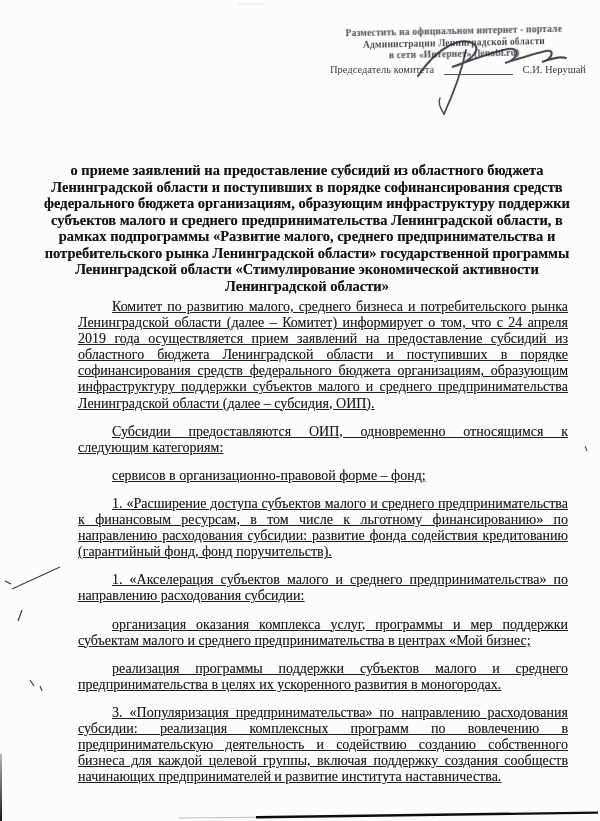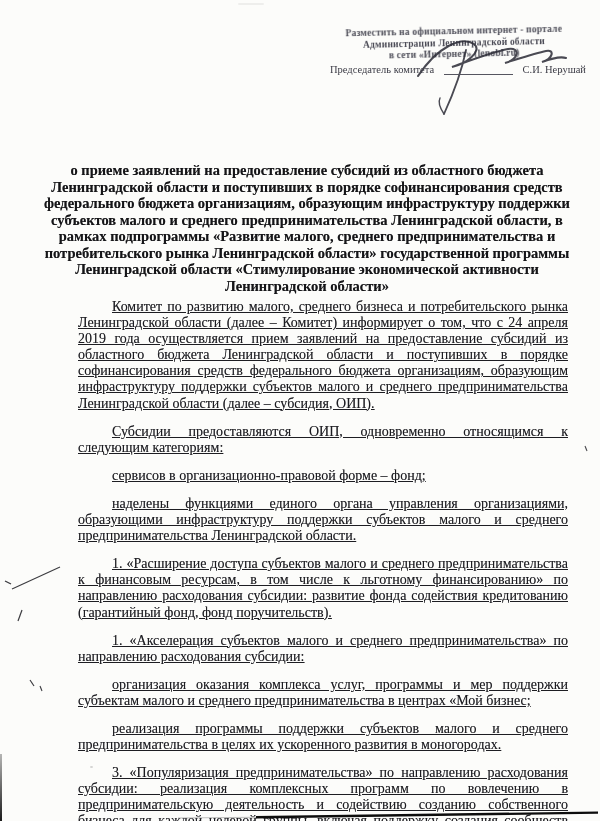--- a/index.html
+++ b/index.html
@@ -73,21 +73,20 @@
     <span>С.И. Нерушай</span>
   </div>
 
 
   <div class="doc-subtitle">о приеме заявлений на предоставление субсидий из областного бюджета Ленинградской области и поступивших в порядке софинансирования средств федерального бюджета организациям, образующим  инфраструктуру поддержки субъектов малого и среднего предпринимательства Ленинградской области, в рамках подпрограммы  «Развитие малого, среднего предпринимательства и потребительского рынка Ленинградской области» государственной программы Ленинградской области «Стимулирование экономической активности Ленинградской области»</div>
 
   <div class="doc-body">
     <p>Комитет по развитию малого, среднего бизнеса и потребительского рынка Ленинградской области (далее – Комитет) информирует о том, что с 24 апреля 2019 года осуществляется прием заявлений  на предоставление субсидий из областного бюджета Ленинградской области и поступивших в порядке софинансирования средств федерального бюджета организациям, образующим  инфраструктуру поддержки субъектов малого и среднего предпринимательства Ленинградской области (далее – субсидия, ОИП).</p>
     <p>Субсидии предоставляются ОИП, одновременно относящимся к  следующим категориям:</p>
     <p>сервисов в организационно-правовой форме – фонд;</p>
-    <p>наделены функциями единого органа управления организациями, образующими инфраструктуру поддержки субъектов малого и среднего предпринимательства Ленинградской области.</p>
     <p>1. «Расширение доступа субъектов малого и среднего предпринимательства к финансовым ресурсам, в том числе к льготному финансированию» по направлению расходования субсидии: развитие фонда содействия кредитованию (гарантийный фонд, фонд поручительств).</p>
     <p>1. «Акселерация субъектов малого и среднего предпринимательства» по направлению расходования субсидии:</p>
     <p>организация оказания комплекса услуг, программы и мер поддержки субъектам малого и среднего предпринимательства в центрах «Мой бизнес;</p>
     <p>реализация программы поддержки субъектов малого и среднего предпринимательства в целях их ускоренного развития в моногородах.</p>
     <p>3. «Популяризация предпринимательства» по направлению расходования субсидии: реализация комплексных программ по вовлечению в предпринимательскую деятельность и содействию созданию собственного бизнеса для каждой целевой группы, включая поддержку создания сообществ начинающих предпринимателей и развитие института наставничества.</p>
   </div>
 
   <svg class="artifacts" width="600" height="821" viewBox="0 0 600 821">
     <line x1="12" y1="589" x2="60" y2="567" stroke="#3c3c40" stroke-width="1.1"></line>
     <line x1="5" y1="581" x2="11" y2="584" stroke="#3c3c40" stroke-width="1.3"></line>

